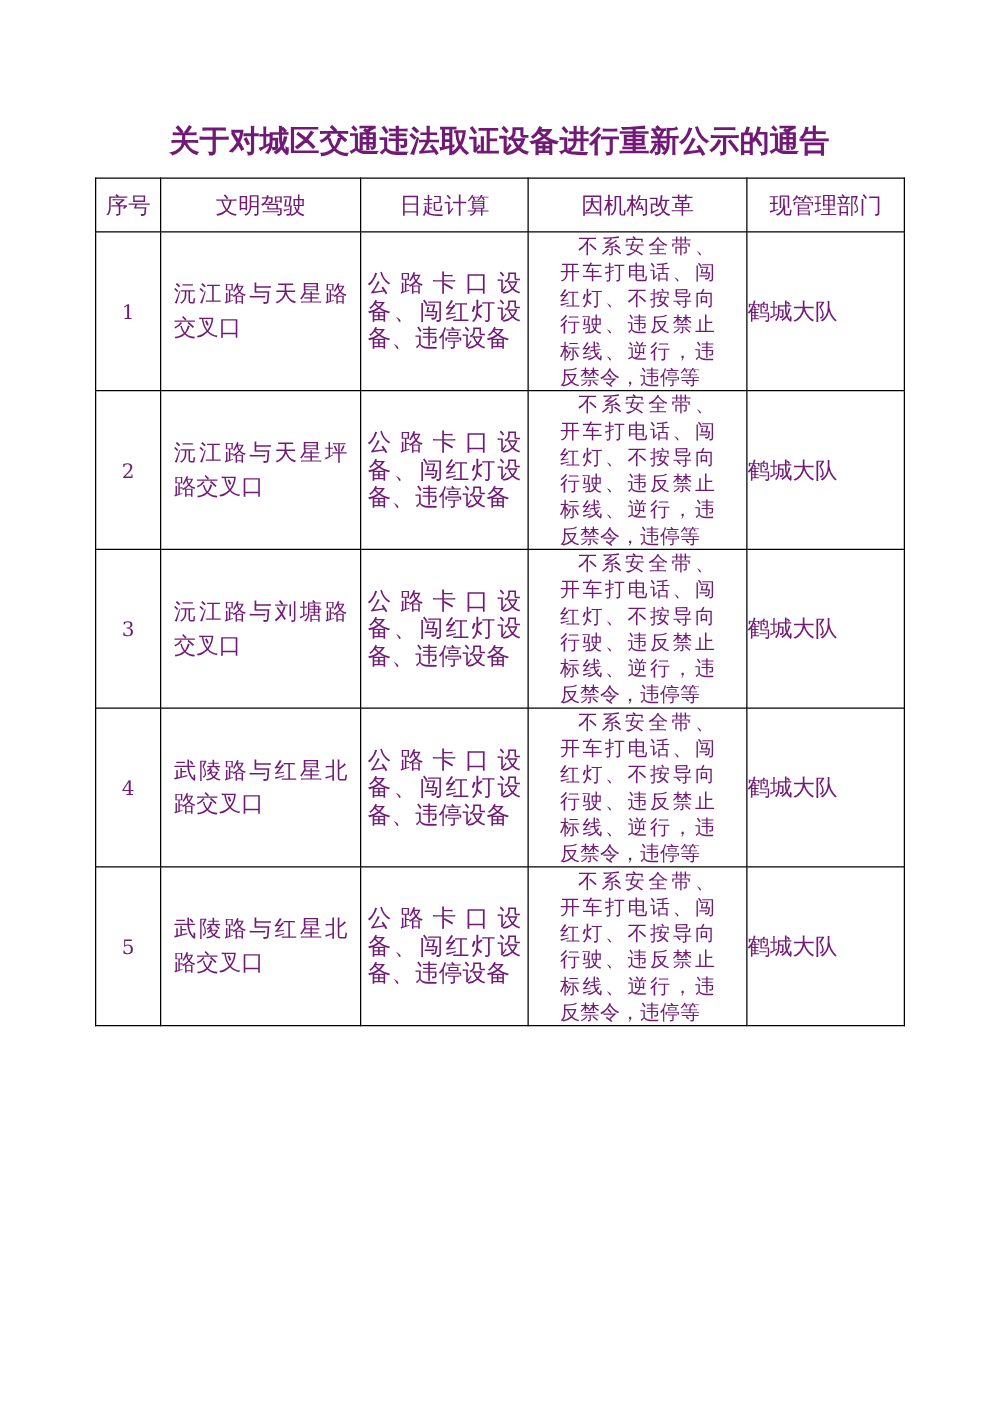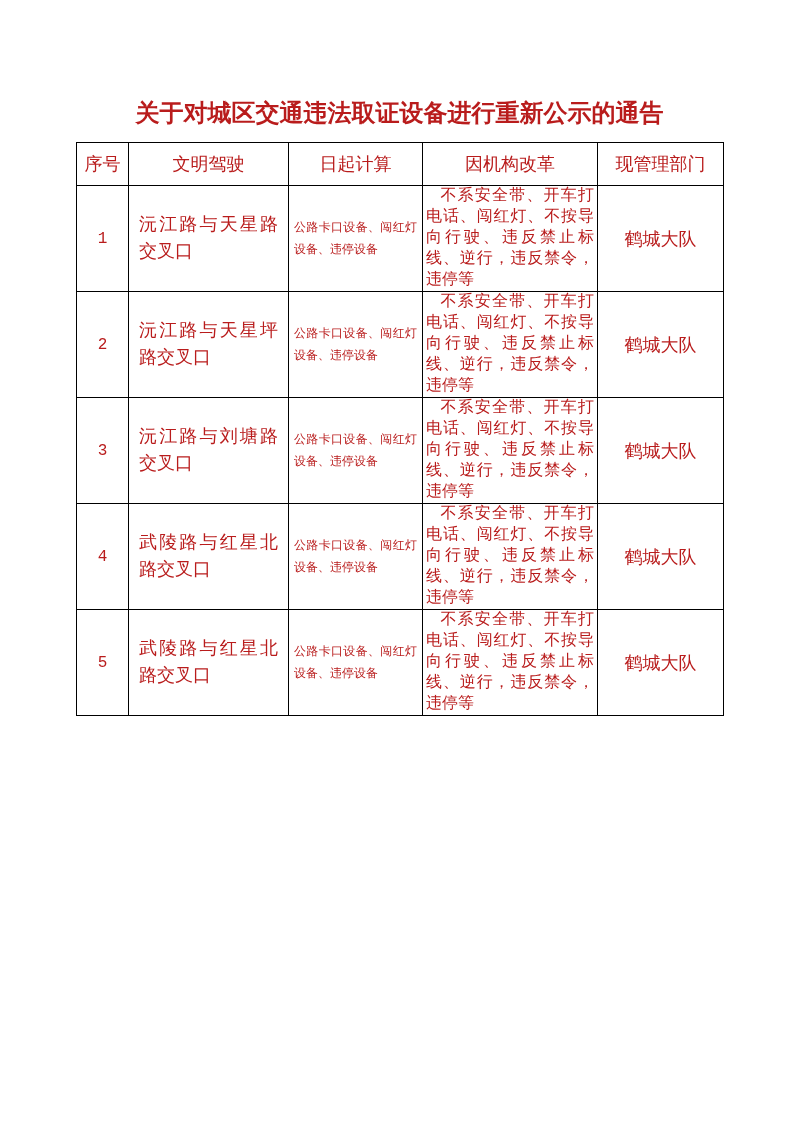--- a/index.html
+++ b/index.html
@@ -3,21 +3,21 @@
 <meta charset="utf-8">
 <style>
   * { margin: 0; padding: 0; box-sizing: border-box; }
   html, body { background: #ffffff; }
   .page {
     position: relative;
     width: 793px;
     height: 1122px;
     margin: 0 auto;
     background: #ffffff;
-    color: #b91c1c;
+    color: #701a75;
     font-family: "DejaVu Serif", "Liberation Serif", serif;
     overflow: hidden;
   }
   .content {
     position: absolute;
     left: 76px;
     top: 95px;
     width: 647px;
   }
   .doc-title {
@@ -37,30 +37,29 @@
     border-collapse: collapse;
     table-layout: fixed;
     width: 647px;
     margin-top: 10px;
   }
   table.device-table th,
   table.device-table td {
     border: 1px solid #000000;
     vertical-align: middle;
     font-weight: normal;
-    font-family: Liberation Mono, monospace;
   }
   tr.header-row { height: 43px; }
   tr.data-row { height: 85px; }
   th.col-h { font-size: 18px; text-align: center; }
   td.c-no   { font-size: 16px; text-align: center; }
   td.c-loc  { font-size: 18px; line-height: 27px; padding: 0 10px; text-align: justify; }
-  td.c-type { font-size: 12px; line-height: 22px; padding: 0 5px;  text-align: justify; }
-  td.c-vio  { font-size: 16px; line-height: 21px; padding: 0 3px;  text-align: justify; text-indent: 0.9em; }
-  td.c-dept { font-size: 18px; text-align: center; }
+  td.c-type { font-size: 19px; line-height: 22px; padding: 0 5px;  text-align: justify; }
+  td.c-vio  { font-size: 16px; line-height: 21px; padding: 0 25px;  text-align: justify; text-indent: 0.9em; }
+  td.c-dept { font-size: 18px; }
 </style>
 </head>
 <body>
 
 <div class="page">
   <div class="content">
 
     <div class="doc-title">关于对城区交通违法取证设备进行重新公示的通告</div>
 
 

